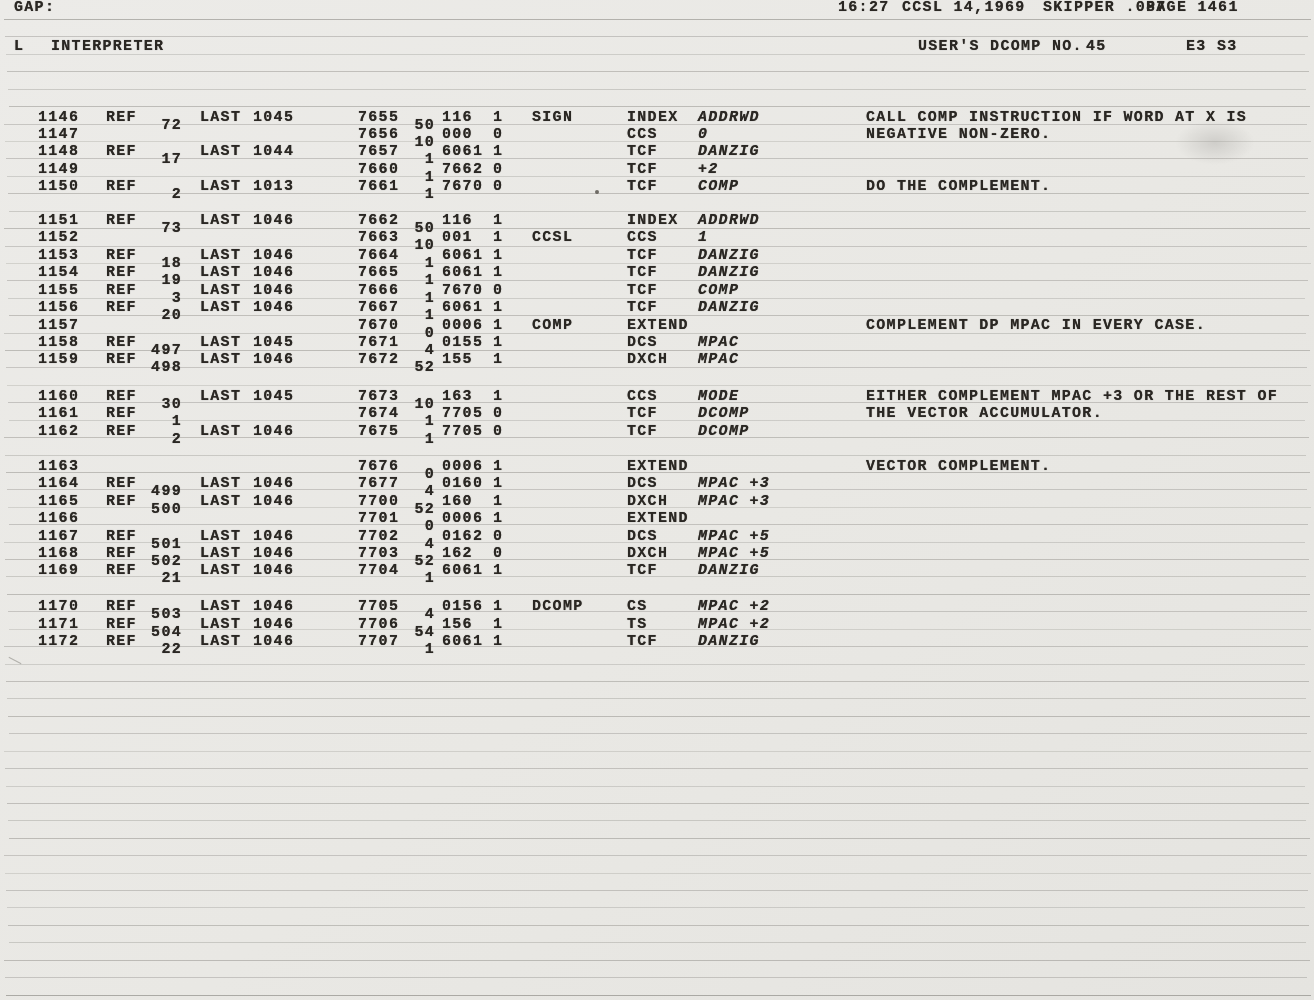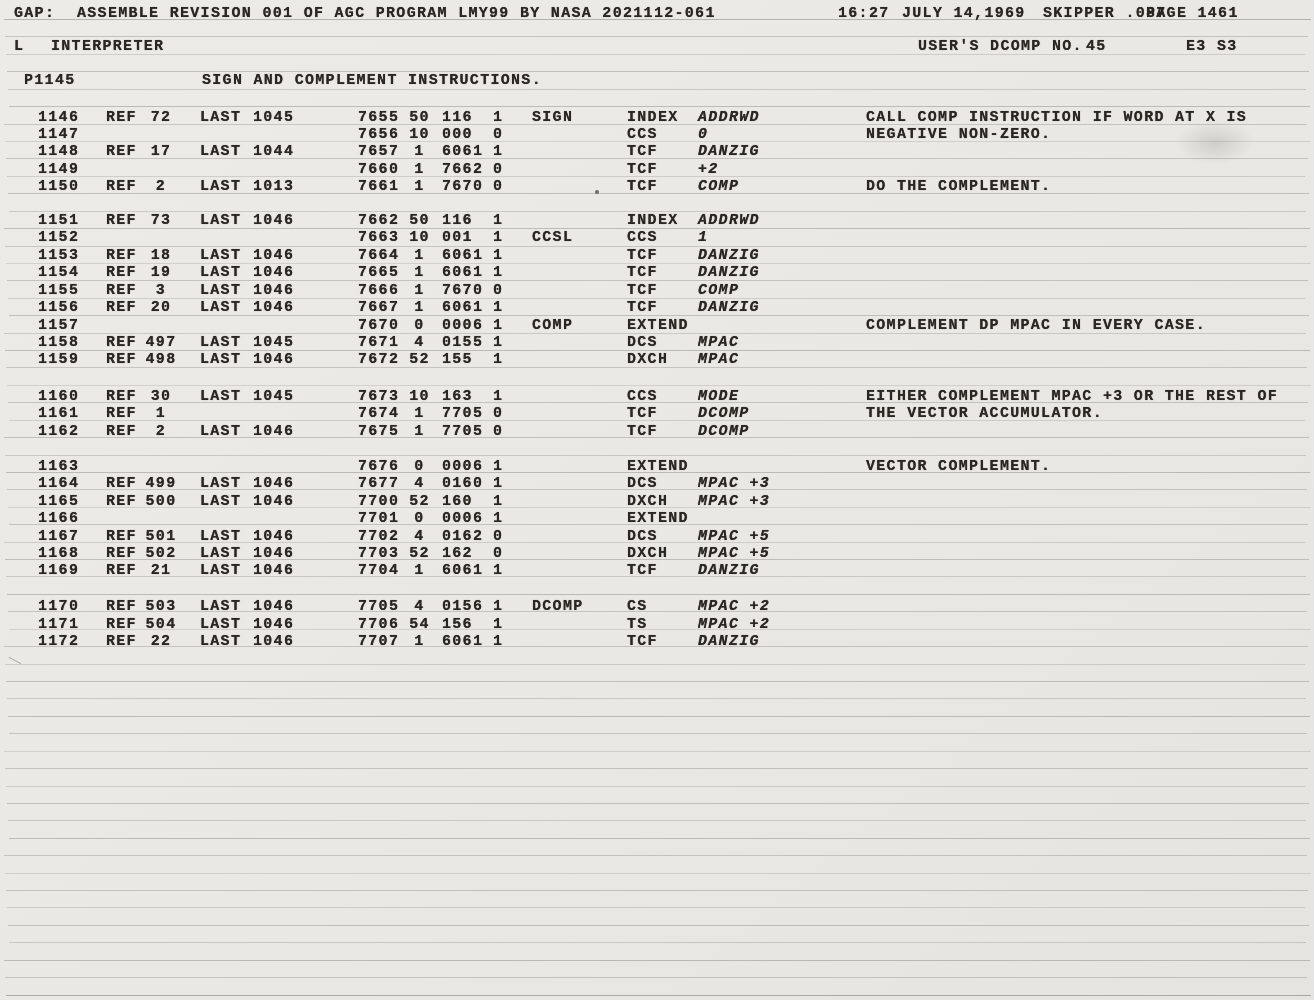--- a/index.html
+++ b/index.html
@@ -18,21 +18,21 @@
     white-space:pre;
   }
   .page::after{ 
     content:"";position:absolute;left:1175px;top:120px;width:80px;height:45px;
     background:radial-gradient(ellipse at center, rgba(140,138,134,.28), rgba(140,138,134,0) 70%);
     pointer-events:none;
   }
   .rule{position:absolute;height:1px;background:#6e6c66;pointer-events:none;}
   .trow{position:absolute;left:0;width:1314px;height:17px;}
   .abs{position:absolute;top:0;}
-  .rt{text-align:center;display:inline-block;}
+  .rt{text-align:right;display:inline-block;margin-top:8px;}
   
   .c-line   {left:38px;}
   .c-ref    {left:106px;}
   .c-refnum {left:140px;width:42px;}
   .c-last   {left:200px;}
   .c-lastnum{left:253px;text-align:center;}
   .c-addr   {left:358px;}
   .c-w1     {left:404px;width:31px;}
   .c-w2     {left:442px;}
   .c-w3     {left:493px;}
@@ -44,43 +44,38 @@
   .artifact-tick{position:absolute;left:8px;top:660px;width:14px;height:1px;background:#7a7872;opacity:.5;transform:rotate(28deg);}
 </style>
 </head>
 <body>
 
 <div class="page">
 
   <div id="rules"><div class="rule" style="top: 19px; left: 4px; width: 1307px; opacity: 0.45;"></div><div class="rule" style="top: 36.4px; left: 5px; width: 1303px; opacity: 0.31;"></div><div class="rule" style="top: 53.8px; left: 6px; width: 1299px; opacity: 0.23;"></div><div class="rule" style="top: 71.3px; left: 7px; width: 1302px; opacity: 0.34;"></div><div class="rule" style="top: 88.7px; left: 8px; width: 1298px; opacity: 0.26;"></div><div class="rule" style="top: 106.1px; left: 9px; width: 1301px; opacity: 0.37;"></div><div class="rule" style="top: 123.5px; left: 4px; width: 1303px; opacity: 0.29;"></div><div class="rule" style="top: 140.9px; left: 5px; width: 1306px; opacity: 0.2;"></div><div class="rule" style="top: 158.4px; left: 6px; width: 1302px; opacity: 0.31;"></div><div class="rule" style="top: 175.8px; left: 7px; width: 1298px; opacity: 0.23;"></div><div class="rule" style="top: 193.2px; left: 8px; width: 1301px; opacity: 0.34;"></div><div class="rule" style="top: 210.6px; left: 9px; width: 1297px; opacity: 0.26;"></div><div class="rule" style="top: 228px; left: 4px; width: 1306px; opacity: 0.37;"></div><div class="rule" style="top: 245.5px; left: 5px; width: 1302px; opacity: 0.29;"></div><div class="rule" style="top: 262.9px; left: 6px; width: 1305px; opacity: 0.2;"></div><div class="rule" style="top: 280.3px; left: 7px; width: 1301px; opacity: 0.31;"></div><div class="rule" style="top: 297.7px; left: 8px; width: 1297px; opacity: 0.23;"></div><div class="rule" style="top: 315.1px; left: 9px; width: 1300px; opacity: 0.34;"></div><div class="rule" style="top: 332.6px; left: 4px; width: 1302px; opacity: 0.26;"></div><div class="rule" style="top: 350px; left: 5px; width: 1305px; opacity: 0.37;"></div><div class="rule" style="top: 367.4px; left: 6px; width: 1301px; opacity: 0.29;"></div><div class="rule" style="top: 384.8px; left: 7px; width: 1304px; opacity: 0.2;"></div><div class="rule" style="top: 402.2px; left: 8px; width: 1300px; opacity: 0.31;"></div><div class="rule" style="top: 419.7px; left: 9px; width: 1296px; opacity: 0.23;"></div><div class="rule" style="top: 437.1px; left: 4px; width: 1305px; opacity: 0.34;"></div><div class="rule" style="top: 454.5px; left: 5px; width: 1301px; opacity: 0.26;"></div><div class="rule" style="top: 471.9px; left: 6px; width: 1304px; opacity: 0.37;"></div><div class="rule" style="top: 489.3px; left: 7px; width: 1300px; opacity: 0.29;"></div><div class="rule" style="top: 506.8px; left: 8px; width: 1303px; opacity: 0.2;"></div><div class="rule" style="top: 524.2px; left: 9px; width: 1299px; opacity: 0.31;"></div><div class="rule" style="top: 541.6px; left: 4px; width: 1301px; opacity: 0.23;"></div><div class="rule" style="top: 559px; left: 5px; width: 1304px; opacity: 0.34;"></div><div class="rule" style="top: 576.4px; left: 6px; width: 1300px; opacity: 0.26;"></div><div class="rule" style="top: 593.9px; left: 7px; width: 1303px; opacity: 0.37;"></div><div class="rule" style="top: 611.3px; left: 8px; width: 1299px; opacity: 0.29;"></div><div class="rule" style="top: 628.7px; left: 9px; width: 1302px; opacity: 0.2;"></div><div class="rule" style="top: 646.1px; left: 4px; width: 1304px; opacity: 0.31;"></div><div class="rule" style="top: 663.5px; left: 5px; width: 1300px; opacity: 0.23;"></div><div class="rule" style="top: 681px; left: 6px; width: 1303px; opacity: 0.34;"></div><div class="rule" style="top: 698.4px; left: 7px; width: 1299px; opacity: 0.26;"></div><div class="rule" style="top: 715.8px; left: 8px; width: 1302px; opacity: 0.37;"></div><div class="rule" style="top: 733.2px; left: 9px; width: 1298px; opacity: 0.29;"></div><div class="rule" style="top: 750.6px; left: 4px; width: 1307px; opacity: 0.2;"></div><div class="rule" style="top: 768.1px; left: 5px; width: 1303px; opacity: 0.31;"></div><div class="rule" style="top: 785.5px; left: 6px; width: 1299px; opacity: 0.23;"></div><div class="rule" style="top: 802.9px; left: 7px; width: 1302px; opacity: 0.34;"></div><div class="rule" style="top: 820.3px; left: 8px; width: 1298px; opacity: 0.26;"></div><div class="rule" style="top: 837.7px; left: 9px; width: 1301px; opacity: 0.37;"></div><div class="rule" style="top: 855.2px; left: 4px; width: 1303px; opacity: 0.29;"></div><div class="rule" style="top: 872.6px; left: 5px; width: 1306px; opacity: 0.2;"></div><div class="rule" style="top: 890px; left: 6px; width: 1302px; opacity: 0.31;"></div><div class="rule" style="top: 907.4px; left: 7px; width: 1298px; opacity: 0.23;"></div><div class="rule" style="top: 924.8px; left: 8px; width: 1301px; opacity: 0.34;"></div><div class="rule" style="top: 942.3px; left: 9px; width: 1297px; opacity: 0.26;"></div><div class="rule" style="top: 959.7px; left: 4px; width: 1306px; opacity: 0.37;"></div><div class="rule" style="top: 977.1px; left: 5px; width: 1302px; opacity: 0.29;"></div><div class="rule" style="top: 994.5px; left: 6px; width: 1305px; opacity: 0.5;"></div></div>
 
   
-  <div class="trow" style="top:6px">
+  <div class="trow" style="top:0">
     <span class="abs" style="left:14px">GAP:</span>
-    <span class="abs" style="left:77px">ASSEMBLE REVISION 001 OF AGC PROGRAM LMY99 BY NASA 2021112-061</span>
     <span class="abs" style="left:838px">16:27</span>
-    <span class="abs" style="left:902px">JULY 14,1969</span>
+    <span class="abs" style="left:902px">CCSL 14,1969</span>
     <span class="abs" style="left:1043px">SKIPPER .087</span>
     <span class="abs" style="left:1146px">PAGE 1461</span>
   </div>
 
   
   <div class="trow" style="top:39px">
     <span class="abs" style="left:14px">L</span>
     <span class="abs" style="left:51px">INTERPRETER</span>
     <span class="abs" style="left:918px">USER'S DCOMP NO.</span>
     <span class="abs" style="left:1086px">45</span>
     <span class="abs" style="left:1186px">E3 S3</span>
   </div>
 
   
-  <div class="trow" style="top:73px">
-    <span class="abs" style="left:24px">P1145</span>
-    <span class="abs" style="left:202px">SIGN AND COMPLEMENT INSTRUCTIONS.</span>
-  </div>
 
   
   <div id="listing"><div class="trow" style="top: 109.5px;"><span class="abs c-line">1146</span><span class="abs c-ref">REF</span><span class="abs c-refnum rt">72</span><span class="abs c-last">LAST</span><span class="abs c-lastnum">1045</span><span class="abs c-addr">7655</span><span class="abs c-w1 rt">50</span><span class="abs c-w2">116</span><span class="abs c-w3">1</span><span class="abs c-label">SIGN</span><span class="abs c-op">INDEX</span><span class="abs c-operand">ADDRWD</span><span class="abs c-comment">CALL COMP INSTRUCTION IF WORD AT X IS</span></div><div class="trow" style="top: 126.9px;"><span class="abs c-line">1147</span><span class="abs c-ref"></span><span class="abs c-refnum rt"></span><span class="abs c-last"></span><span class="abs c-lastnum"></span><span class="abs c-addr">7656</span><span class="abs c-w1 rt">10</span><span class="abs c-w2">000</span><span class="abs c-w3">0</span><span class="abs c-label"></span><span class="abs c-op">CCS</span><span class="abs c-operand">0</span><span class="abs c-comment">NEGATIVE NON-ZERO.</span></div><div class="trow" style="top: 144.3px;"><span class="abs c-line">1148</span><span class="abs c-ref">REF</span><span class="abs c-refnum rt">17</span><span class="abs c-last">LAST</span><span class="abs c-lastnum">1044</span><span class="abs c-addr">7657</span><span class="abs c-w1 rt">1</span><span class="abs c-w2">6061</span><span class="abs c-w3">1</span><span class="abs c-label"></span><span class="abs c-op">TCF</span><span class="abs c-operand">DANZIG</span><span class="abs c-comment"></span></div><div class="trow" style="top: 161.8px;"><span class="abs c-line">1149</span><span class="abs c-ref"></span><span class="abs c-refnum rt"></span><span class="abs c-last"></span><span class="abs c-lastnum"></span><span class="abs c-addr">7660</span><span class="abs c-w1 rt">1</span><span class="abs c-w2">7662</span><span class="abs c-w3">0</span><span class="abs c-label"></span><span class="abs c-op">TCF</span><span class="abs c-operand">+2</span><span class="abs c-comment"></span></div><div class="trow" style="top: 179.2px;"><span class="abs c-line">1150</span><span class="abs c-ref">REF</span><span class="abs c-refnum rt">2</span><span class="abs c-last">LAST</span><span class="abs c-lastnum">1013</span><span class="abs c-addr">7661</span><span class="abs c-w1 rt">1</span><span class="abs c-w2">7670</span><span class="abs c-w3">0</span><span class="abs c-label"></span><span class="abs c-op">TCF</span><span class="abs c-operand">COMP</span><span class="abs c-comment">DO THE COMPLEMENT.</span></div><div class="trow" style="top: 213px;"><span class="abs c-line">1151</span><span class="abs c-ref">REF</span><span class="abs c-refnum rt">73</span><span class="abs c-last">LAST</span><span class="abs c-lastnum">1046</span><span class="abs c-addr">7662</span><span class="abs c-w1 rt">50</span><span class="abs c-w2">116</span><span class="abs c-w3">1</span><span class="abs c-label"></span><span class="abs c-op">INDEX</span><span class="abs c-operand">ADDRWD</span><span class="abs c-comment"></span></div><div class="trow" style="top: 230.4px;"><span class="abs c-line">1152</span><span class="abs c-ref"></span><span class="abs c-refnum rt"></span><span class="abs c-last"></span><span class="abs c-lastnum"></span><span class="abs c-addr">7663</span><span class="abs c-w1 rt">10</span><span class="abs c-w2">001</span><span class="abs c-w3">1</span><span class="abs c-label">CCSL</span><span class="abs c-op">CCS</span><span class="abs c-operand">1</span><span class="abs c-comment"></span></div><div class="trow" style="top: 247.9px;"><span class="abs c-line">1153</span><span class="abs c-ref">REF</span><span class="abs c-refnum rt">18</span><span class="abs c-last">LAST</span><span class="abs c-lastnum">1046</span><span class="abs c-addr">7664</span><span class="abs c-w1 rt">1</span><span class="abs c-w2">6061</span><span class="abs c-w3">1</span><span class="abs c-label"></span><span class="abs c-op">TCF</span><span class="abs c-operand">DANZIG</span><span class="abs c-comment"></span></div><div class="trow" style="top: 265.3px;"><span class="abs c-line">1154</span><span class="abs c-ref">REF</span><span class="abs c-refnum rt">19</span><span class="abs c-last">LAST</span><span class="abs c-lastnum">1046</span><span class="abs c-addr">7665</span><span class="abs c-w1 rt">1</span><span class="abs c-w2">6061</span><span class="abs c-w3">1</span><span class="abs c-label"></span><span class="abs c-op">TCF</span><span class="abs c-operand">DANZIG</span><span class="abs c-comment"></span></div><div class="trow" style="top: 282.7px;"><span class="abs c-line">1155</span><span class="abs c-ref">REF</span><span class="abs c-refnum rt">3</span><span class="abs c-last">LAST</span><span class="abs c-lastnum">1046</span><span class="abs c-addr">7666</span><span class="abs c-w1 rt">1</span><span class="abs c-w2">7670</span><span class="abs c-w3">0</span><span class="abs c-label"></span><span class="abs c-op">TCF</span><span class="abs c-operand">COMP</span><span class="abs c-comment"></span></div><div class="trow" style="top: 300.1px;"><span class="abs c-line">1156</span><span class="abs c-ref">REF</span><span class="abs c-refnum rt">20</span><span class="abs c-last">LAST</span><span class="abs c-lastnum">1046</span><span class="abs c-addr">7667</span><span class="abs c-w1 rt">1</span><span class="abs c-w2">6061</span><span class="abs c-w3">1</span><span class="abs c-label"></span><span class="abs c-op">TCF</span><span class="abs c-operand">DANZIG</span><span class="abs c-comment"></span></div><div class="trow" style="top: 317.5px;"><span class="abs c-line">1157</span><span class="abs c-ref"></span><span class="abs c-refnum rt"></span><span class="abs c-last"></span><span class="abs c-lastnum"></span><span class="abs c-addr">7670</span><span class="abs c-w1 rt">0</span><span class="abs c-w2">0006</span><span class="abs c-w3">1</span><span class="abs c-label">COMP</span><span class="abs c-op">EXTEND</span><span class="abs c-operand"></span><span class="abs c-comment">COMPLEMENT DP MPAC IN EVERY CASE.</span></div><div class="trow" style="top: 335px;"><span class="abs c-line">1158</span><span class="abs c-ref">REF</span><span class="abs c-refnum rt">497</span><span class="abs c-last">LAST</span><span class="abs c-lastnum">1045</span><span class="abs c-addr">7671</span><span class="abs c-w1 rt">4</span><span class="abs c-w2">0155</span><span class="abs c-w3">1</span><span class="abs c-label"></span><span class="abs c-op">DCS</span><span class="abs c-operand">MPAC</span><span class="abs c-comment"></span></div><div class="trow" style="top: 352.4px;"><span class="abs c-line">1159</span><span class="abs c-ref">REF</span><span class="abs c-refnum rt">498</span><span class="abs c-last">LAST</span><span class="abs c-lastnum">1046</span><span class="abs c-addr">7672</span><span class="abs c-w1 rt">52</span><span class="abs c-w2">155</span><span class="abs c-w3">1</span><span class="abs c-label"></span><span class="abs c-op">DXCH</span><span class="abs c-operand">MPAC</span><span class="abs c-comment"></span></div><div class="trow" style="top: 388.7px;"><span class="abs c-line">1160</span><span class="abs c-ref">REF</span><span class="abs c-refnum rt">30</span><span class="abs c-last">LAST</span><span class="abs c-lastnum">1045</span><span class="abs c-addr">7673</span><span class="abs c-w1 rt">10</span><span class="abs c-w2">163</span><span class="abs c-w3">1</span><span class="abs c-label"></span><span class="abs c-op">CCS</span><span class="abs c-operand">MODE</span><span class="abs c-comment">EITHER COMPLEMENT MPAC +3 OR THE REST OF</span></div><div class="trow" style="top: 406.1px;"><span class="abs c-line">1161</span><span class="abs c-ref">REF</span><span class="abs c-refnum rt">1</span><span class="abs c-last"></span><span class="abs c-lastnum"></span><span class="abs c-addr">7674</span><span class="abs c-w1 rt">1</span><span class="abs c-w2">7705</span><span class="abs c-w3">0</span><span class="abs c-label"></span><span class="abs c-op">TCF</span><span class="abs c-operand">DCOMP</span><span class="abs c-comment">THE VECTOR ACCUMULATOR.</span></div><div class="trow" style="top: 423.6px;"><span class="abs c-line">1162</span><span class="abs c-ref">REF</span><span class="abs c-refnum rt">2</span><span class="abs c-last">LAST</span><span class="abs c-lastnum">1046</span><span class="abs c-addr">7675</span><span class="abs c-w1 rt">1</span><span class="abs c-w2">7705</span><span class="abs c-w3">0</span><span class="abs c-label"></span><span class="abs c-op">TCF</span><span class="abs c-operand">DCOMP</span><span class="abs c-comment"></span></div><div class="trow" style="top: 458.9px;"><span class="abs c-line">1163</span><span class="abs c-ref"></span><span class="abs c-refnum rt"></span><span class="abs c-last"></span><span class="abs c-lastnum"></span><span class="abs c-addr">7676</span><span class="abs c-w1 rt">0</span><span class="abs c-w2">0006</span><span class="abs c-w3">1</span><span class="abs c-label"></span><span class="abs c-op">EXTEND</span><span class="abs c-operand"></span><span class="abs c-comment">VECTOR COMPLEMENT.</span></div><div class="trow" style="top: 476.3px;"><span class="abs c-line">1164</span><span class="abs c-ref">REF</span><span class="abs c-refnum rt">499</span><span class="abs c-last">LAST</span><span class="abs c-lastnum">1046</span><span class="abs c-addr">7677</span><span class="abs c-w1 rt">4</span><span class="abs c-w2">0160</span><span class="abs c-w3">1</span><span class="abs c-label"></span><span class="abs c-op">DCS</span><span class="abs c-operand">MPAC +3</span><span class="abs c-comment"></span></div><div class="trow" style="top: 493.7px;"><span class="abs c-line">1165</span><span class="abs c-ref">REF</span><span class="abs c-refnum rt">500</span><span class="abs c-last">LAST</span><span class="abs c-lastnum">1046</span><span class="abs c-addr">7700</span><span class="abs c-w1 rt">52</span><span class="abs c-w2">160</span><span class="abs c-w3">1</span><span class="abs c-label"></span><span class="abs c-op">DXCH</span><span class="abs c-operand">MPAC +3</span><span class="abs c-comment"></span></div><div class="trow" style="top: 511.2px;"><span class="abs c-line">1166</span><span class="abs c-ref"></span><span class="abs c-refnum rt"></span><span class="abs c-last"></span><span class="abs c-lastnum"></span><span class="abs c-addr">7701</span><span class="abs c-w1 rt">0</span><span class="abs c-w2">0006</span><span class="abs c-w3">1</span><span class="abs c-label"></span><span class="abs c-op">EXTEND</span><span class="abs c-operand"></span><span class="abs c-comment"></span></div><div class="trow" style="top: 528.6px;"><span class="abs c-line">1167</span><span class="abs c-ref">REF</span><span class="abs c-refnum rt">501</span><span class="abs c-last">LAST</span><span class="abs c-lastnum">1046</span><span class="abs c-addr">7702</span><span class="abs c-w1 rt">4</span><span class="abs c-w2">0162</span><span class="abs c-w3">0</span><span class="abs c-label"></span><span class="abs c-op">DCS</span><span class="abs c-operand">MPAC +5</span><span class="abs c-comment"></span></div><div class="trow" style="top: 546px;"><span class="abs c-line">1168</span><span class="abs c-ref">REF</span><span class="abs c-refnum rt">502</span><span class="abs c-last">LAST</span><span class="abs c-lastnum">1046</span><span class="abs c-addr">7703</span><span class="abs c-w1 rt">52</span><span class="abs c-w2">162</span><span class="abs c-w3">0</span><span class="abs c-label"></span><span class="abs c-op">DXCH</span><span class="abs c-operand">MPAC +5</span><span class="abs c-comment"></span></div><div class="trow" style="top: 563.4px;"><span class="abs c-line">1169</span><span class="abs c-ref">REF</span><span class="abs c-refnum rt">21</span><span class="abs c-last">LAST</span><span class="abs c-lastnum">1046</span><span class="abs c-addr">7704</span><span class="abs c-w1 rt">1</span><span class="abs c-w2">6061</span><span class="abs c-w3">1</span><span class="abs c-label"></span><span class="abs c-op">TCF</span><span class="abs c-operand">DANZIG</span><span class="abs c-comment"></span></div><div class="trow" style="top: 599.3px;"><span class="abs c-line">1170</span><span class="abs c-ref">REF</span><span class="abs c-refnum rt">503</span><span class="abs c-last">LAST</span><span class="abs c-lastnum">1046</span><span class="abs c-addr">7705</span><span class="abs c-w1 rt">4</span><span class="abs c-w2">0156</span><span class="abs c-w3">1</span><span class="abs c-label">DCOMP</span><span class="abs c-op">CS</span><span class="abs c-operand">MPAC +2</span><span class="abs c-comment"></span></div><div class="trow" style="top: 616.7px;"><span class="abs c-line">1171</span><span class="abs c-ref">REF</span><span class="abs c-refnum rt">504</span><span class="abs c-last">LAST</span><span class="abs c-lastnum">1046</span><span class="abs c-addr">7706</span><span class="abs c-w1 rt">54</span><span class="abs c-w2">156</span><span class="abs c-w3">1</span><span class="abs c-label"></span><span class="abs c-op">TS</span><span class="abs c-operand">MPAC +2</span><span class="abs c-comment"></span></div><div class="trow" style="top: 634.1px;"><span class="abs c-line">1172</span><span class="abs c-ref">REF</span><span class="abs c-refnum rt">22</span><span class="abs c-last">LAST</span><span class="abs c-lastnum">1046</span><span class="abs c-addr">7707</span><span class="abs c-w1 rt">1</span><span class="abs c-w2">6061</span><span class="abs c-w3">1</span><span class="abs c-label"></span><span class="abs c-op">TCF</span><span class="abs c-operand">DANZIG</span><span class="abs c-comment"></span></div></div>
 
   
   <div class="artifact-dot"></div>
   <div class="artifact-tick"></div>
 </div>
 
 </body></html>

